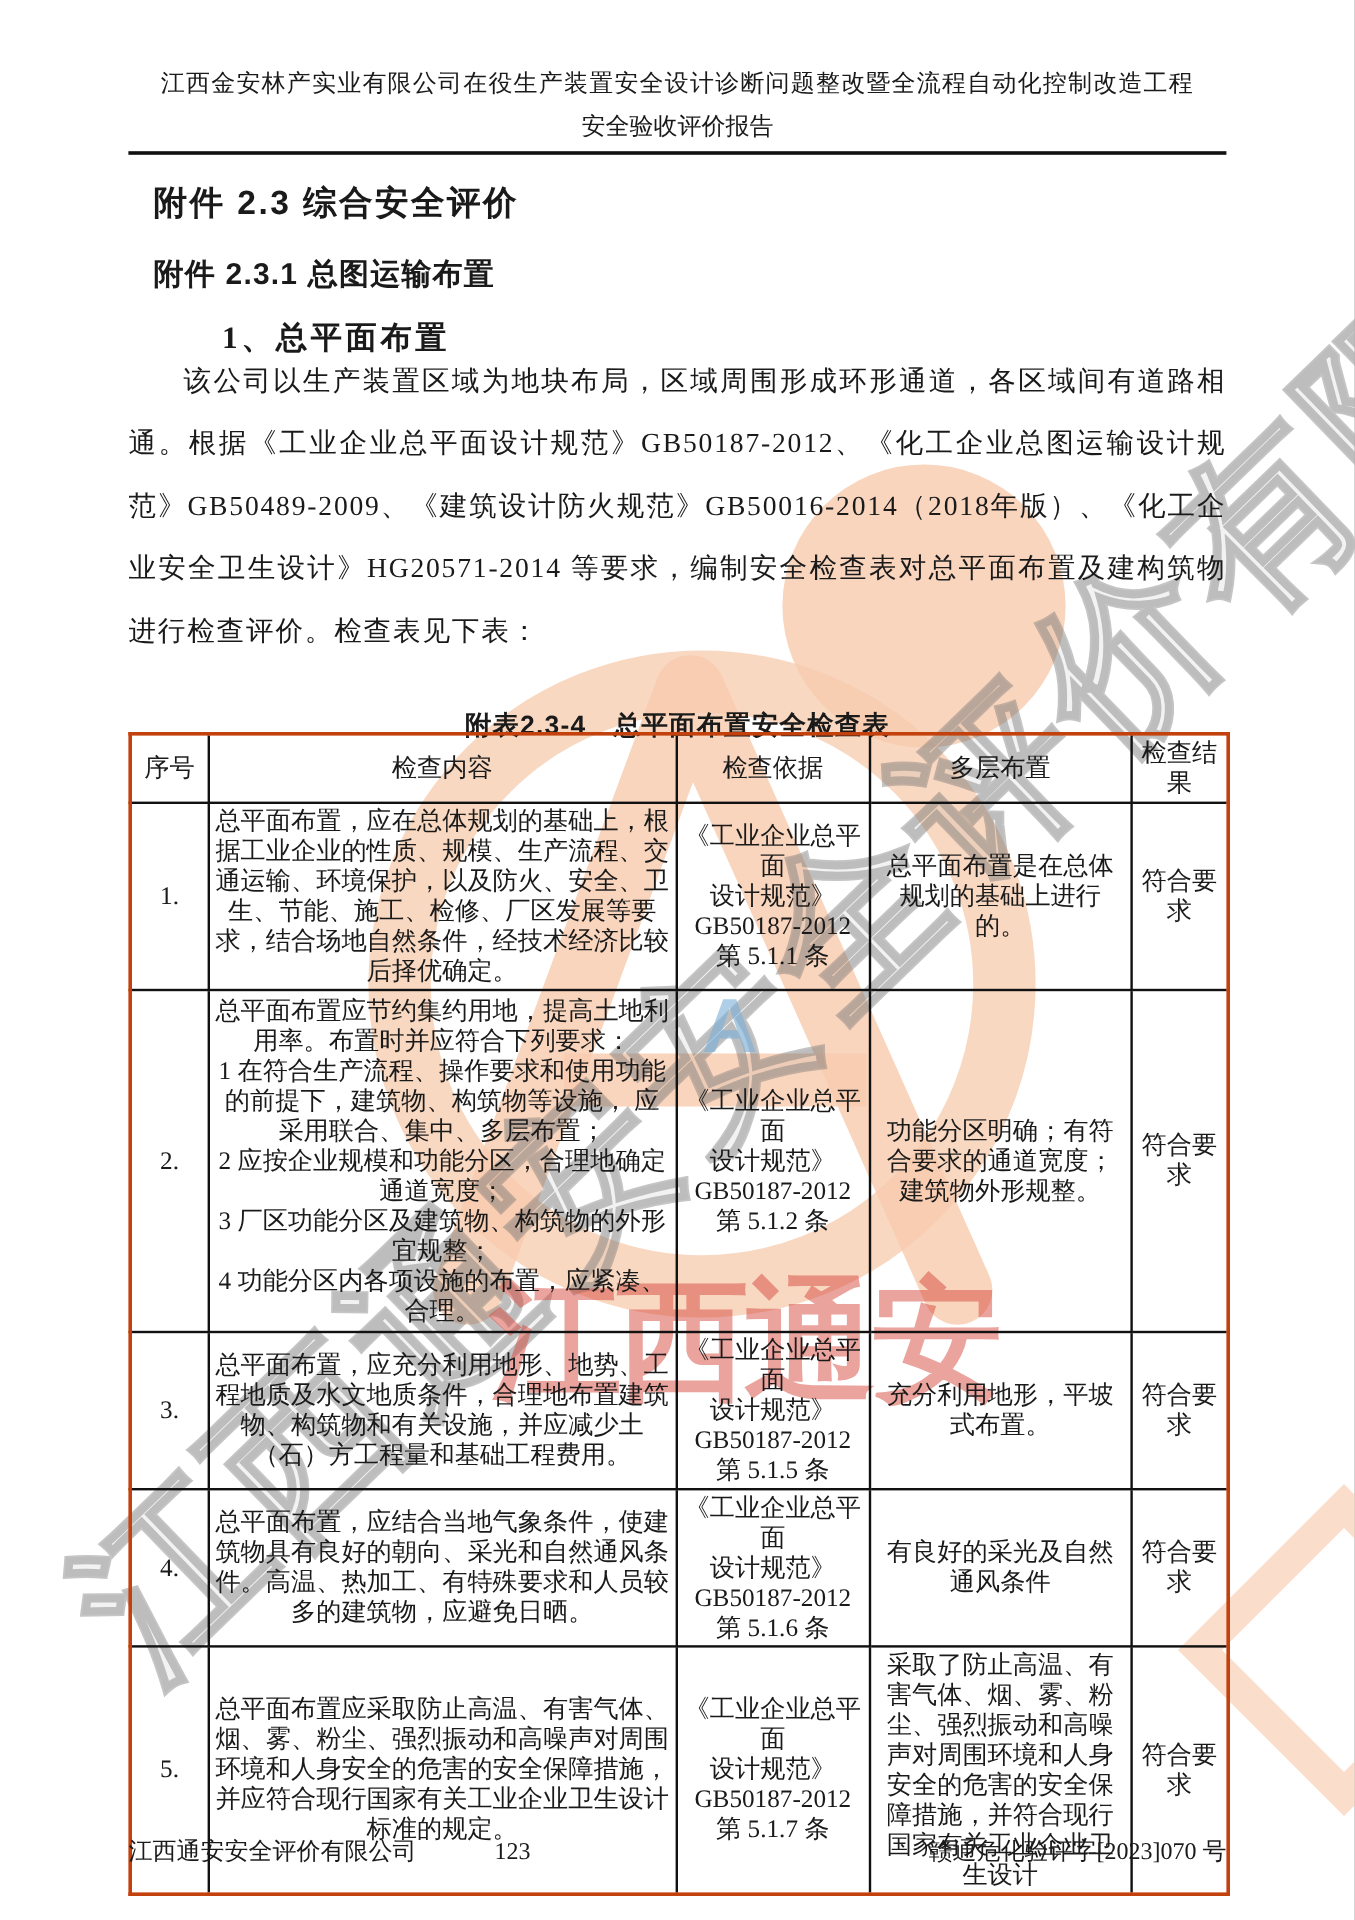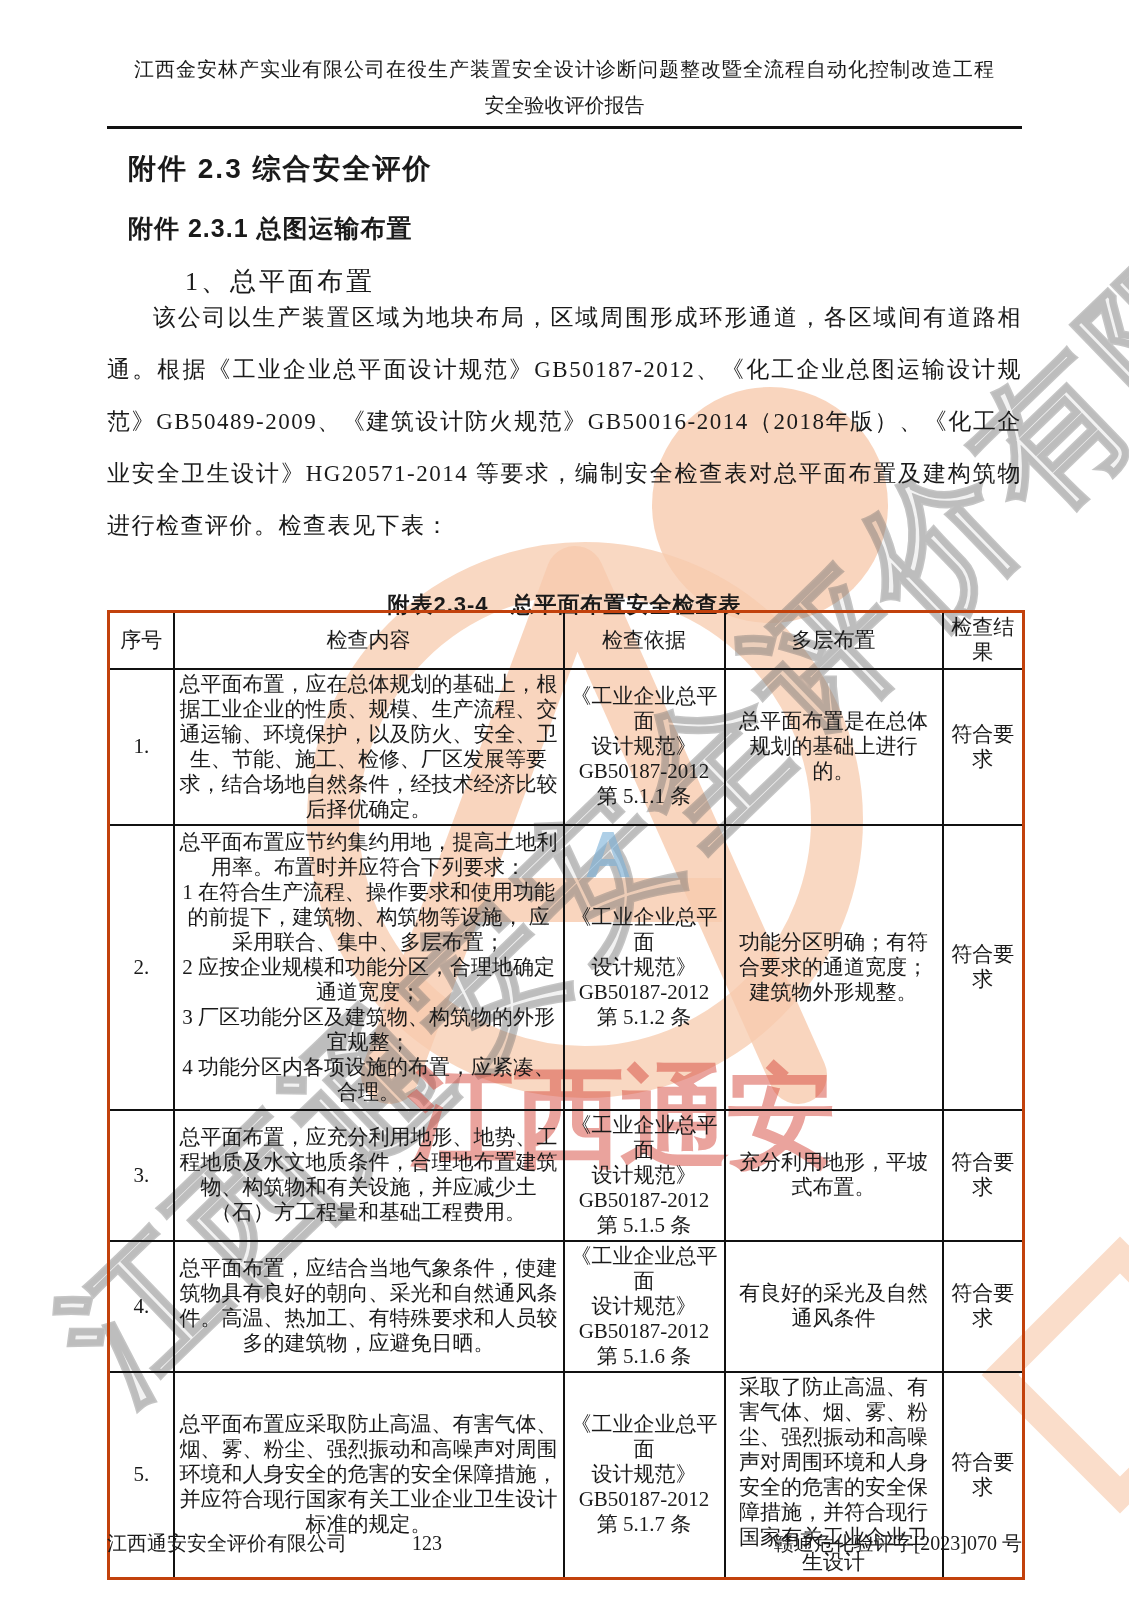--- a/index.html
+++ b/index.html
@@ -32,21 +32,21 @@
   .content { position:absolute; inset:0; z-index:2;border-radius:26px; }
   .hdr { position:absolute; top:56px; left:107px; width:915px; text-align:center; }
   .hdr-l1 { font-size:20px; letter-spacing:1px; }
   .hdr-l2 { font-size:20px; margin-top:9px; }
   .hdr-rule { border-bottom:3px solid #111; margin-top:7px; }
 
   .h1 { position:absolute; top:150px; left:128px; font-family:"Liberation Sans",sans-serif;
         font-weight:bold; font-size:28px; letter-spacing:2px; }
   .h2 { position:absolute; top:212px; left:128px; font-family:"Liberation Sans",sans-serif;
         font-weight:bold; font-size:25px; letter-spacing:1px; }
-  .h3 { position:absolute; top:264px; left:185px; font-weight:normal; font-size:26px; letter-spacing:3px; }
+  .h3 { position:absolute; top:264px; left:185px; font-weight:bold; font-size:26px; letter-spacing:3px; }
 
   .body-par {
     position:absolute; top:292px; left:107px; width:915px;
     font-size:23px; line-height:52px; letter-spacing:1.5px;
     text-align:justify; text-indent:2em;
   }
   .tbl-caption {
     position:absolute; top:566px; left:107px; width:915px; text-align:center;
     font-family:"Liberation Sans",sans-serif; font-weight:bold; font-size:22px; letter-spacing:1px;margin-top:24px;
   }

